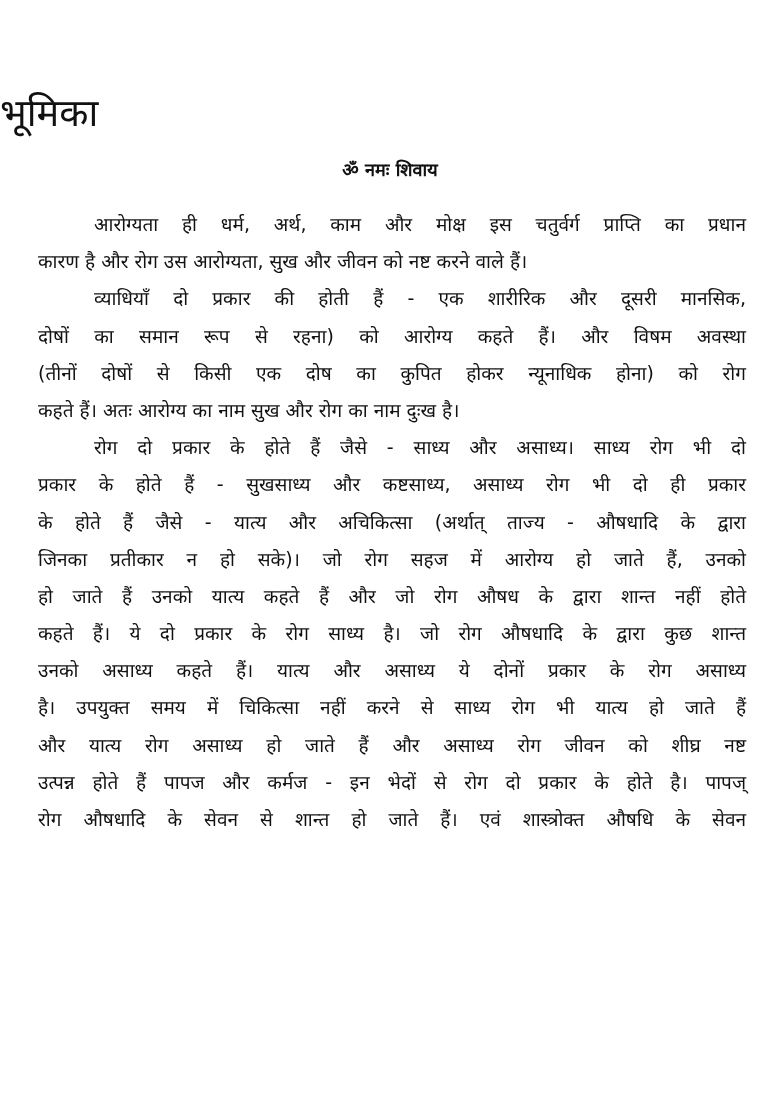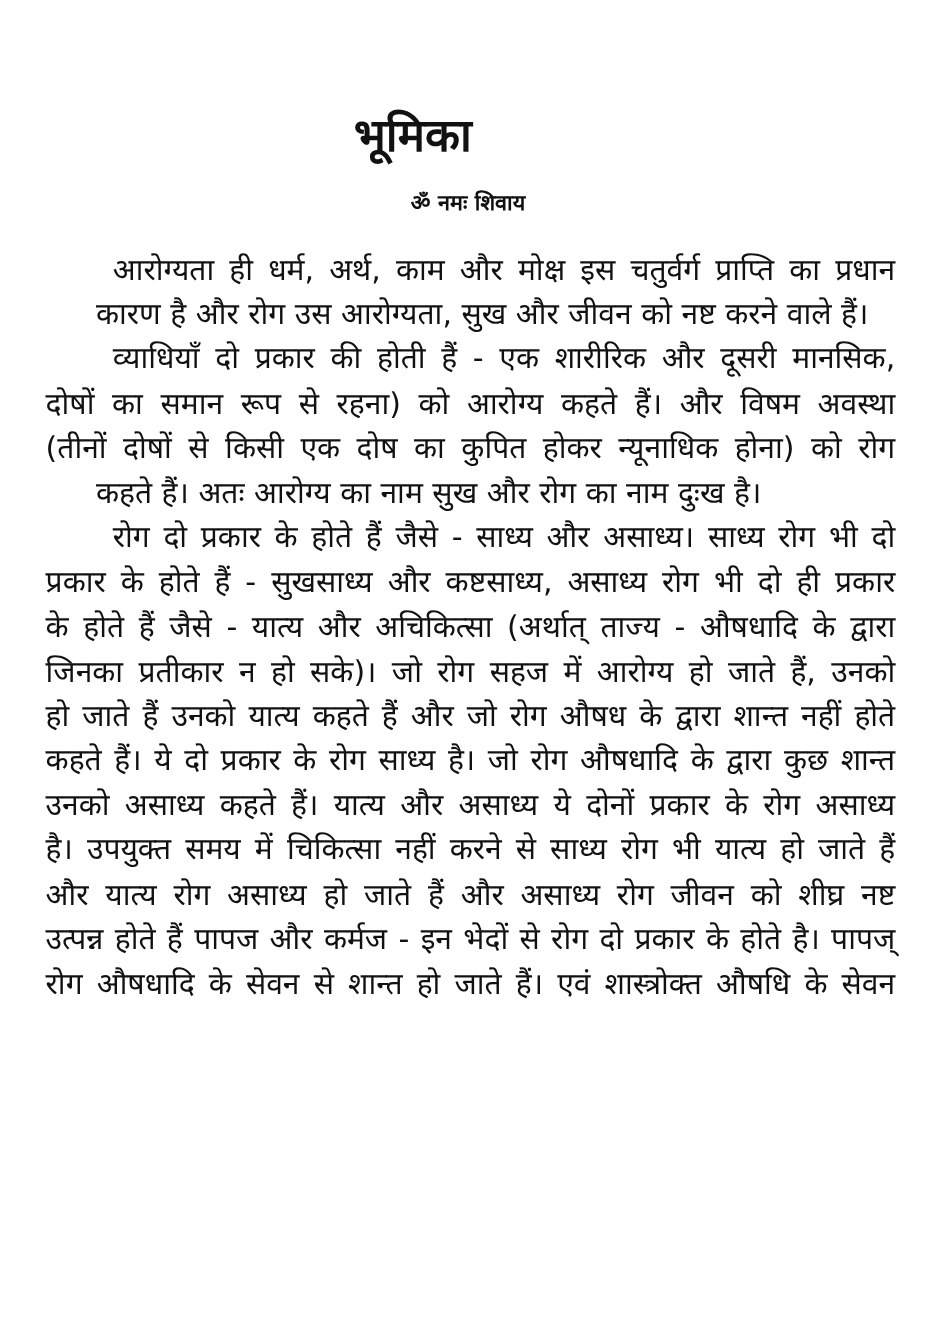--- a/index.html
+++ b/index.html
@@ -19,23 +19,22 @@
       position: absolute;
       left: 0; top: 0;
       width: 780px;
       height: 1108px;
     }
     .title {
       position: absolute;
       top: 88px;
       left: 0;
       width: 688px;
-      text-align: center;
       font-size: 38px;
-      font-weight: bold;
+      font-weight: normal;
       line-height: 50px;
       letter-spacing: 0px;
     }
     .subtitle {
       position: absolute;
       top: 152px;
       left: 0;
       width: 780px;
       text-align: center;
       font-size: 18px;
@@ -44,34 +43,33 @@
     }
     .body-text {
       position: absolute;
       top: 206px;
       left: 38px;
       width: 708px;
     }
     .line {
       display: block;
       white-space: nowrap;
-      font-size: 25px;
+      font-size: 19px;
       line-height: 37.2px;
       height: 37.2px;
       overflow: visible;
       text-align: justify;
       text-align-last: justify;
     }
     .line.indent {
       padding-left: 56px;
       width: 652px;
     }
     .line.last {
       text-align-last: left;
-      margin-left: 42px;
     }
   </style>
 </head>
 <body>
 
 <div class="page">
   <div class="title">भूमिका</div>
   <div class="subtitle">ॐ नमः शिवाय</div>
 
   <div class="body-text">

